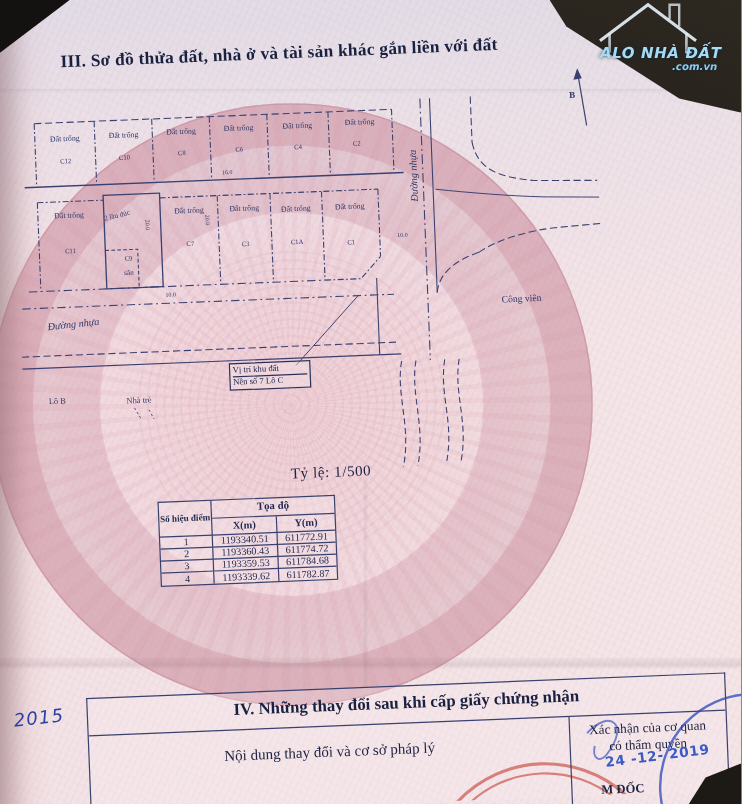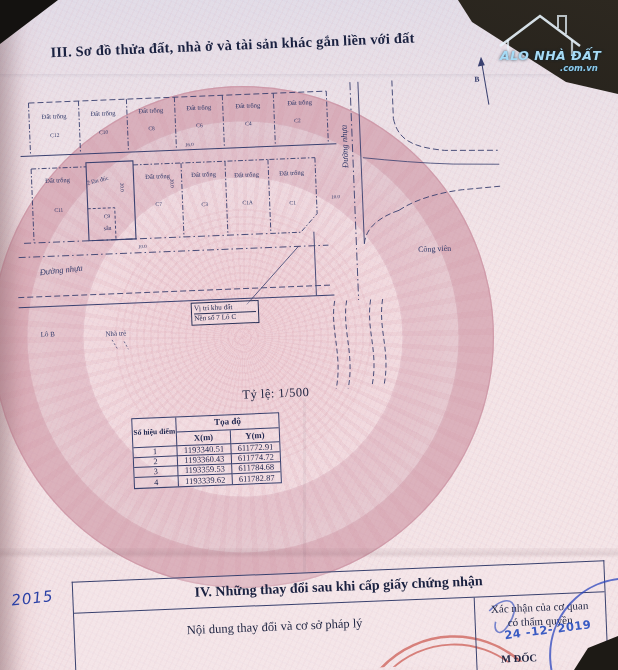--- a/index.html
+++ b/index.html
@@ -65,21 +65,21 @@
     font-weight:bold;font-size:11.5px;color:#2b50c0;letter-spacing:.5px;opacity:.92;}
   .signer{position:absolute;left:488px;top:661px;font-weight:bold;font-size:10.5px;color:#1d2340;}
   .hand2015{position:absolute;left:1px;top:578px;font-family:"DejaVu Sans",sans-serif;font-style:italic;
     font-size:15px;color:#2c41a6;transform:rotate(-4deg);letter-spacing:1px;}
   .blue-ellipse{position:absolute;left:536px;top:590px;width:152px;height:152px;border:2.5px solid rgba(43,70,190,.75);border-radius:50%;}
   
   .corner{position:absolute;inset:0;pointer-events:none;}
   .c-tl{background:#141210;clip-path:polygon(0 0,58px 0,0 44px);}
   .c-tr{background:linear-gradient(200deg,#2d2820,#121110 70%);clip-path:polygon(458px 0,618px 0,618px 94px,566px 82px,472px 22px);}
   .c-br{background:#1d1a15;clip-path:polygon(588px 648px,618px 636px,618px 670px,574px 670px);}
-  .logo{position:absolute;left:488px;top:12px;width:130px;height:78px;}
+  .logo{position:absolute;left:488px;top:0;width:130px;height:78px;}
   .logo-name{position:absolute;left:12px;top:36px;font-family:"DejaVu Sans",sans-serif;font-weight:bold;font-style:italic;
     font-size:12.5px;color:#a6dbf6;letter-spacing:.5px;text-shadow:0 0 3px rgba(10,40,60,.8);}
   .logo-domain{position:absolute;left:72px;top:51px;font-family:"DejaVu Sans",sans-serif;font-weight:bold;font-style:italic;
     font-size:8.5px;color:#8ccbed;text-shadow:0 0 2px rgba(10,40,60,.8);}
 </style>
 </head>
 <body>
 
 <div id="stage">
 

